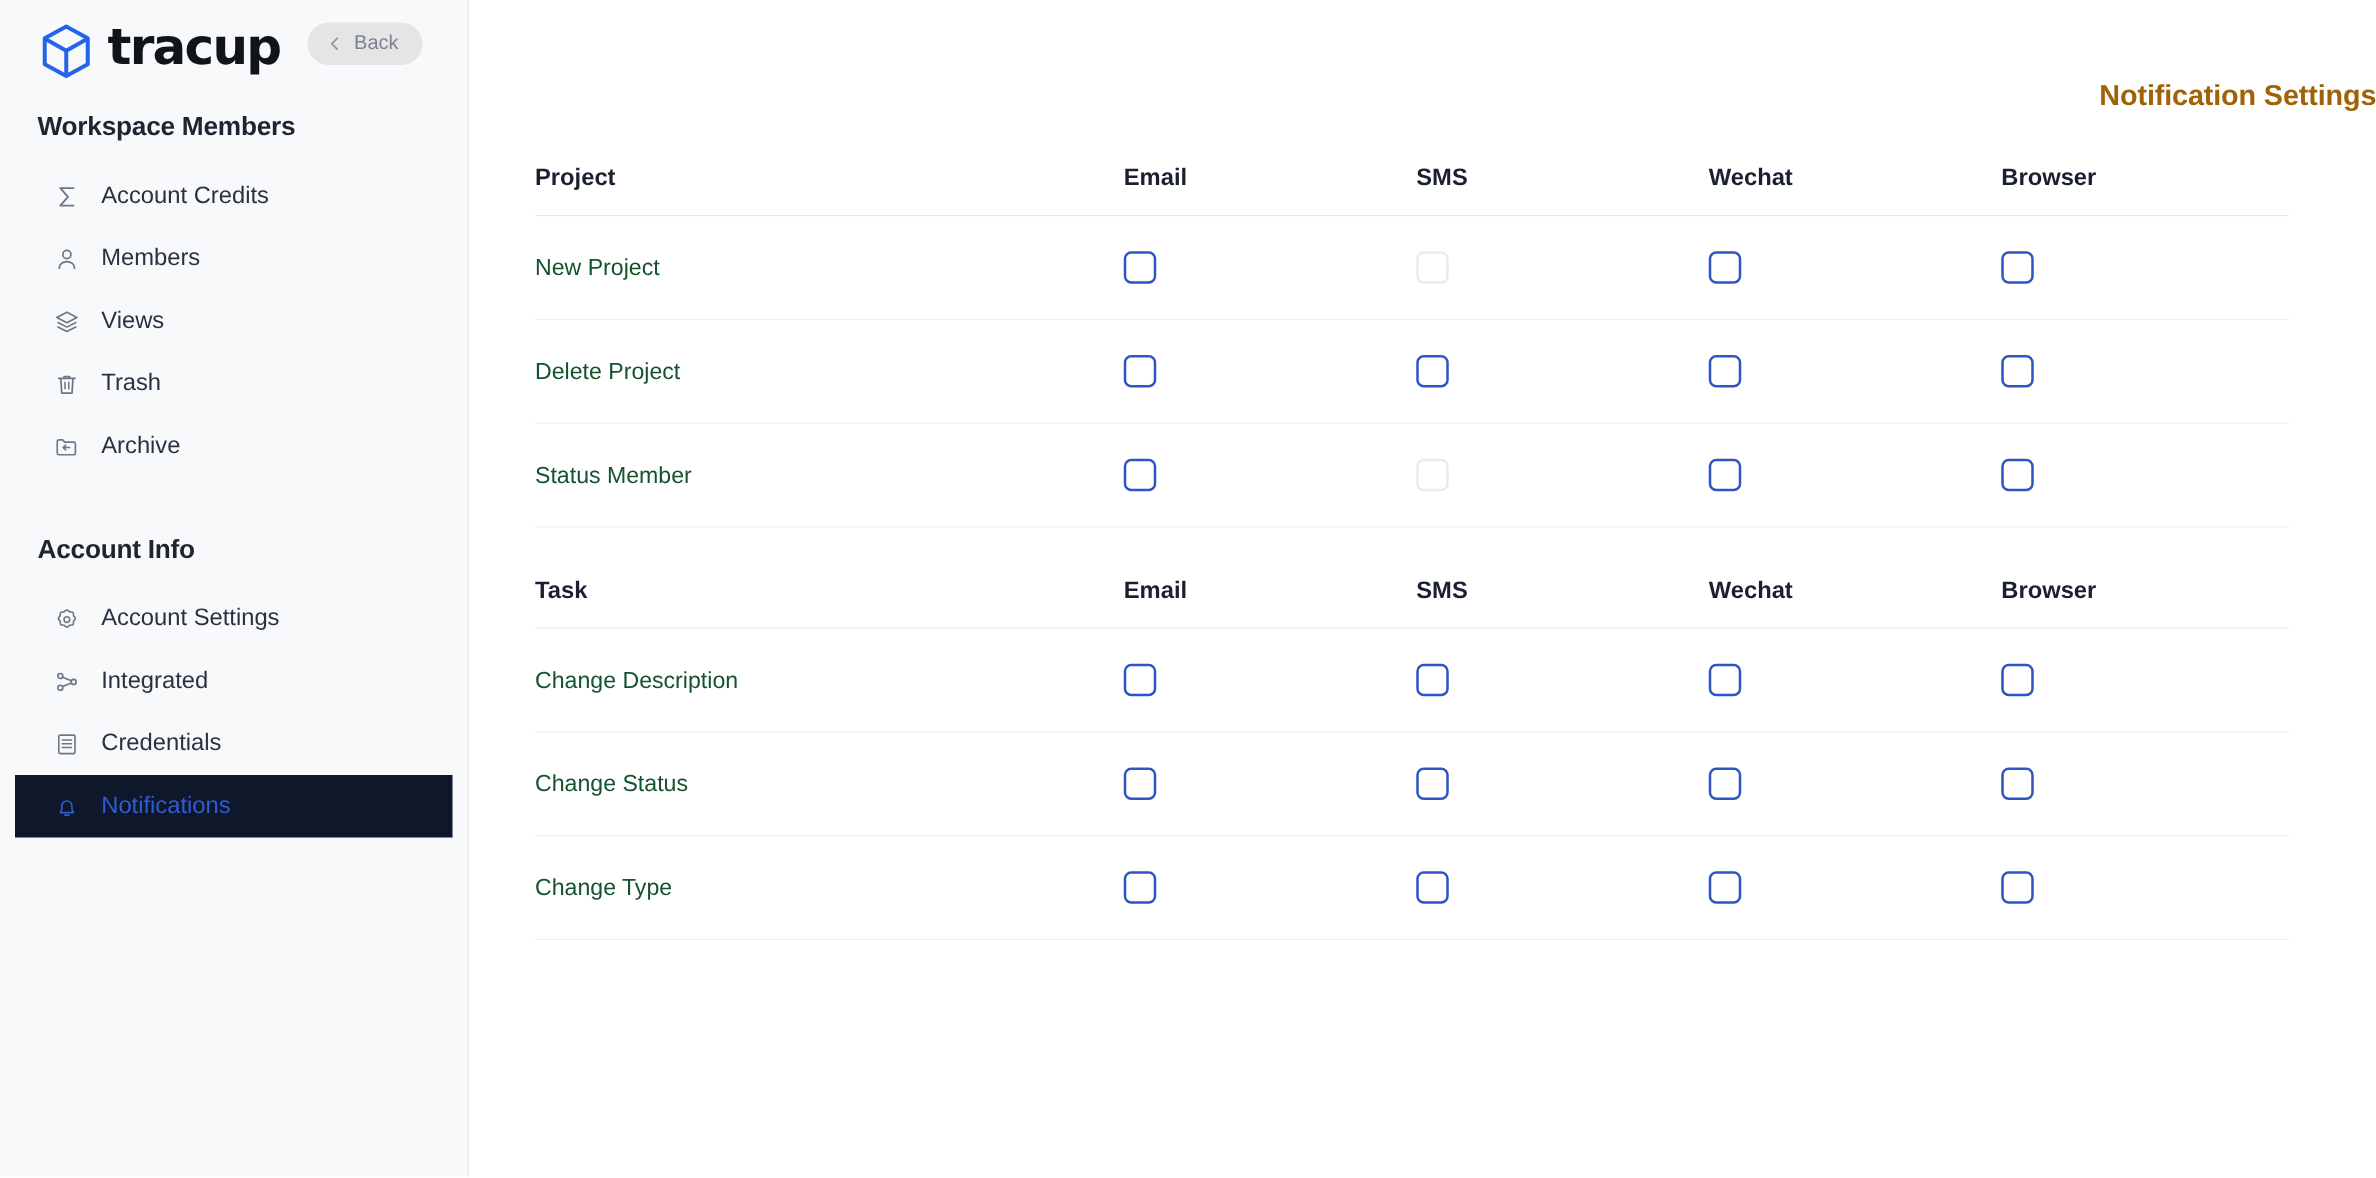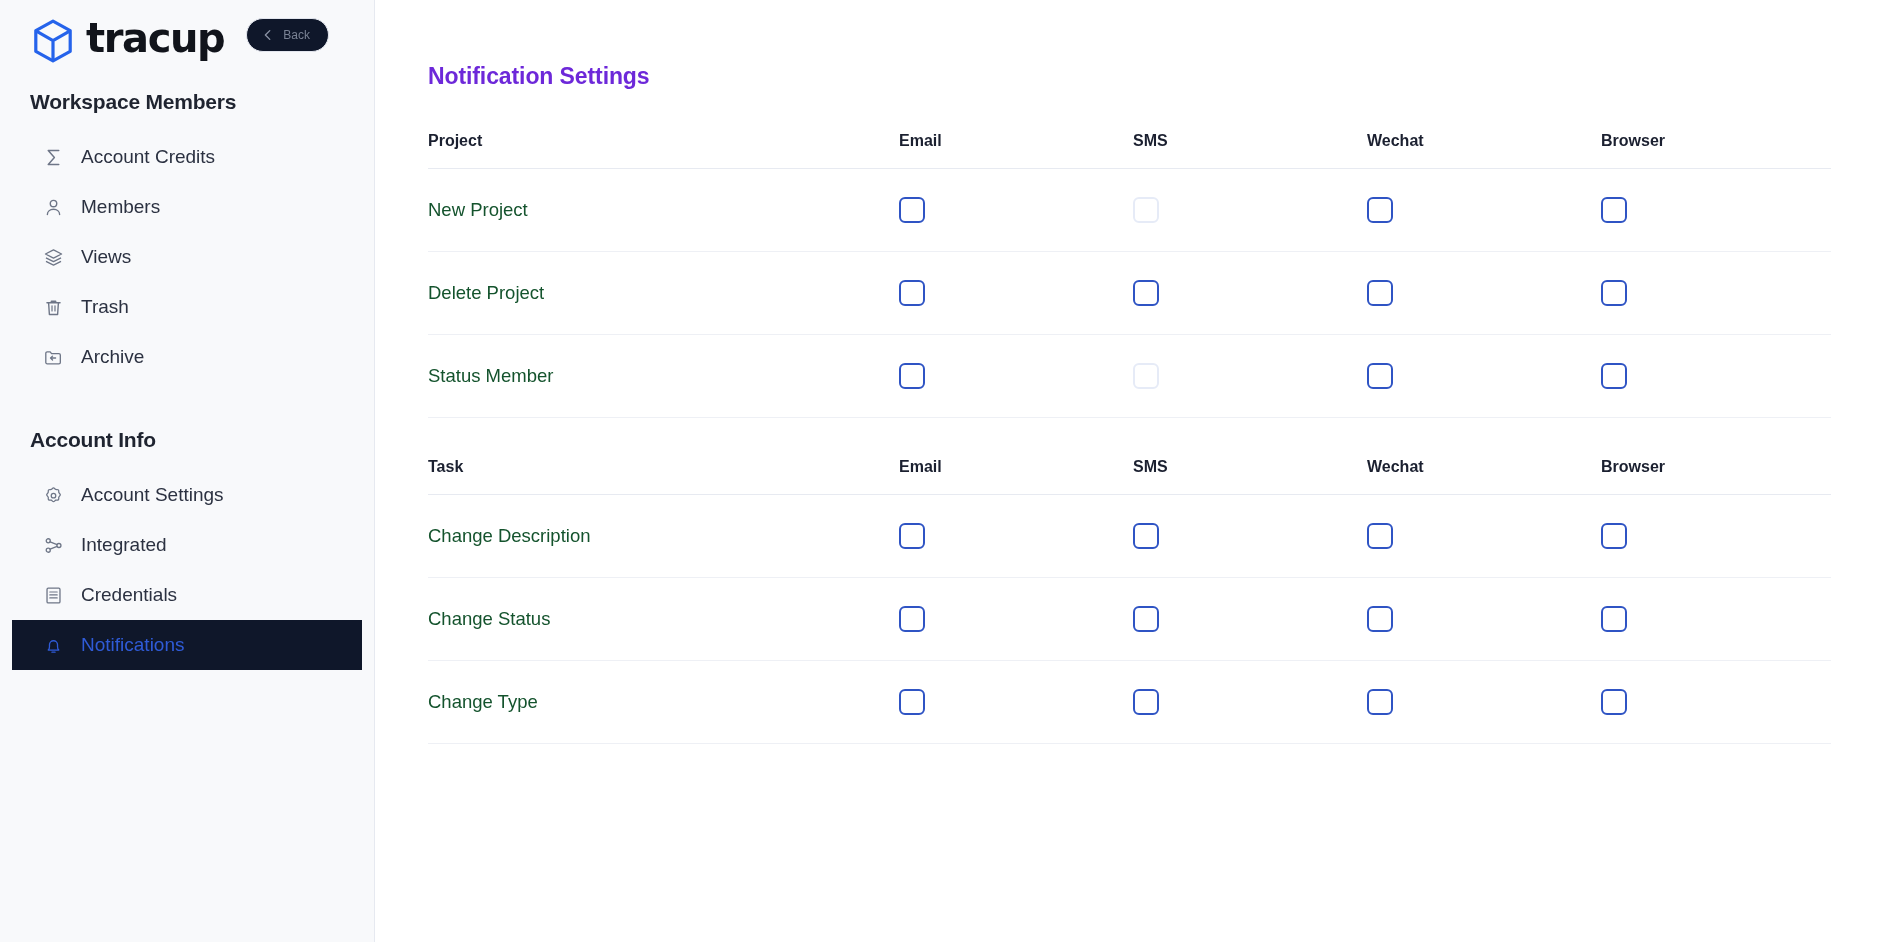--- a/index.html
+++ b/index.html
@@ -55,23 +55,23 @@
   }
   .back-btn {
     margin-left: 22px;
     display: inline-flex;
     align-items: center;
     gap: 8px;
     height: 34px;
     padding: 0 18px 0 14px;
     border: 1px solid #e3e6ee;
     border-radius: 18px;
-    background: #0f172a;
+    background: #e5e5e5;
     color: #7a8294;
-    font-size: 12px;
+    font-size: 16px;
     cursor: pointer;
     box-sizing: border-box;
   }
   .back-btn svg { display:block; }
 
   .section-title {
     font-size: 21px;
     font-weight: 600;
     color: #1f2430;
     padding: 28px 0 6px 30px;
@@ -111,42 +111,43 @@
     flex: 1;
     height: 942px;
     background: #ffffff;
     padding: 0;
     box-sizing: border-box;
     overflow: hidden;
   }
   .page-title {
     font-size: 23px;
     font-weight: 700;
-    color: #6d28d9;
+    color: #a16207;
     padding: 48px 0 0 53px;
     letter-spacing: -0.1px;
+    text-align: right;
   }
   .table-wrap {
     padding: 0 0 0 53px;
     margin-top: 42px;
   }
   table.notif {
     border-collapse: collapse;
     width: 1403px;
     table-layout: fixed;
   }
   table.notif col.c-label  { width: 471px; }
   table.notif col.c-email  { width: 234px; }
   table.notif col.c-sms    { width: 234px; }
   table.notif col.c-wechat { width: 234px; }
   table.notif col.c-browser{ width: 230px; }
 
   table.notif th {
     text-align: left;
-    font-size: 16px;
+    font-size: 19px;
     font-weight: 700;
     color: #1b2030;
     padding: 0 0 18px 0;
     border-bottom: 1px solid #e7eaf1;
     vertical-align: bottom;
   }
   table.notif th.spacer-top { padding-top: 40px; }
 
   table.notif td {
     font-size: 18.5px;

